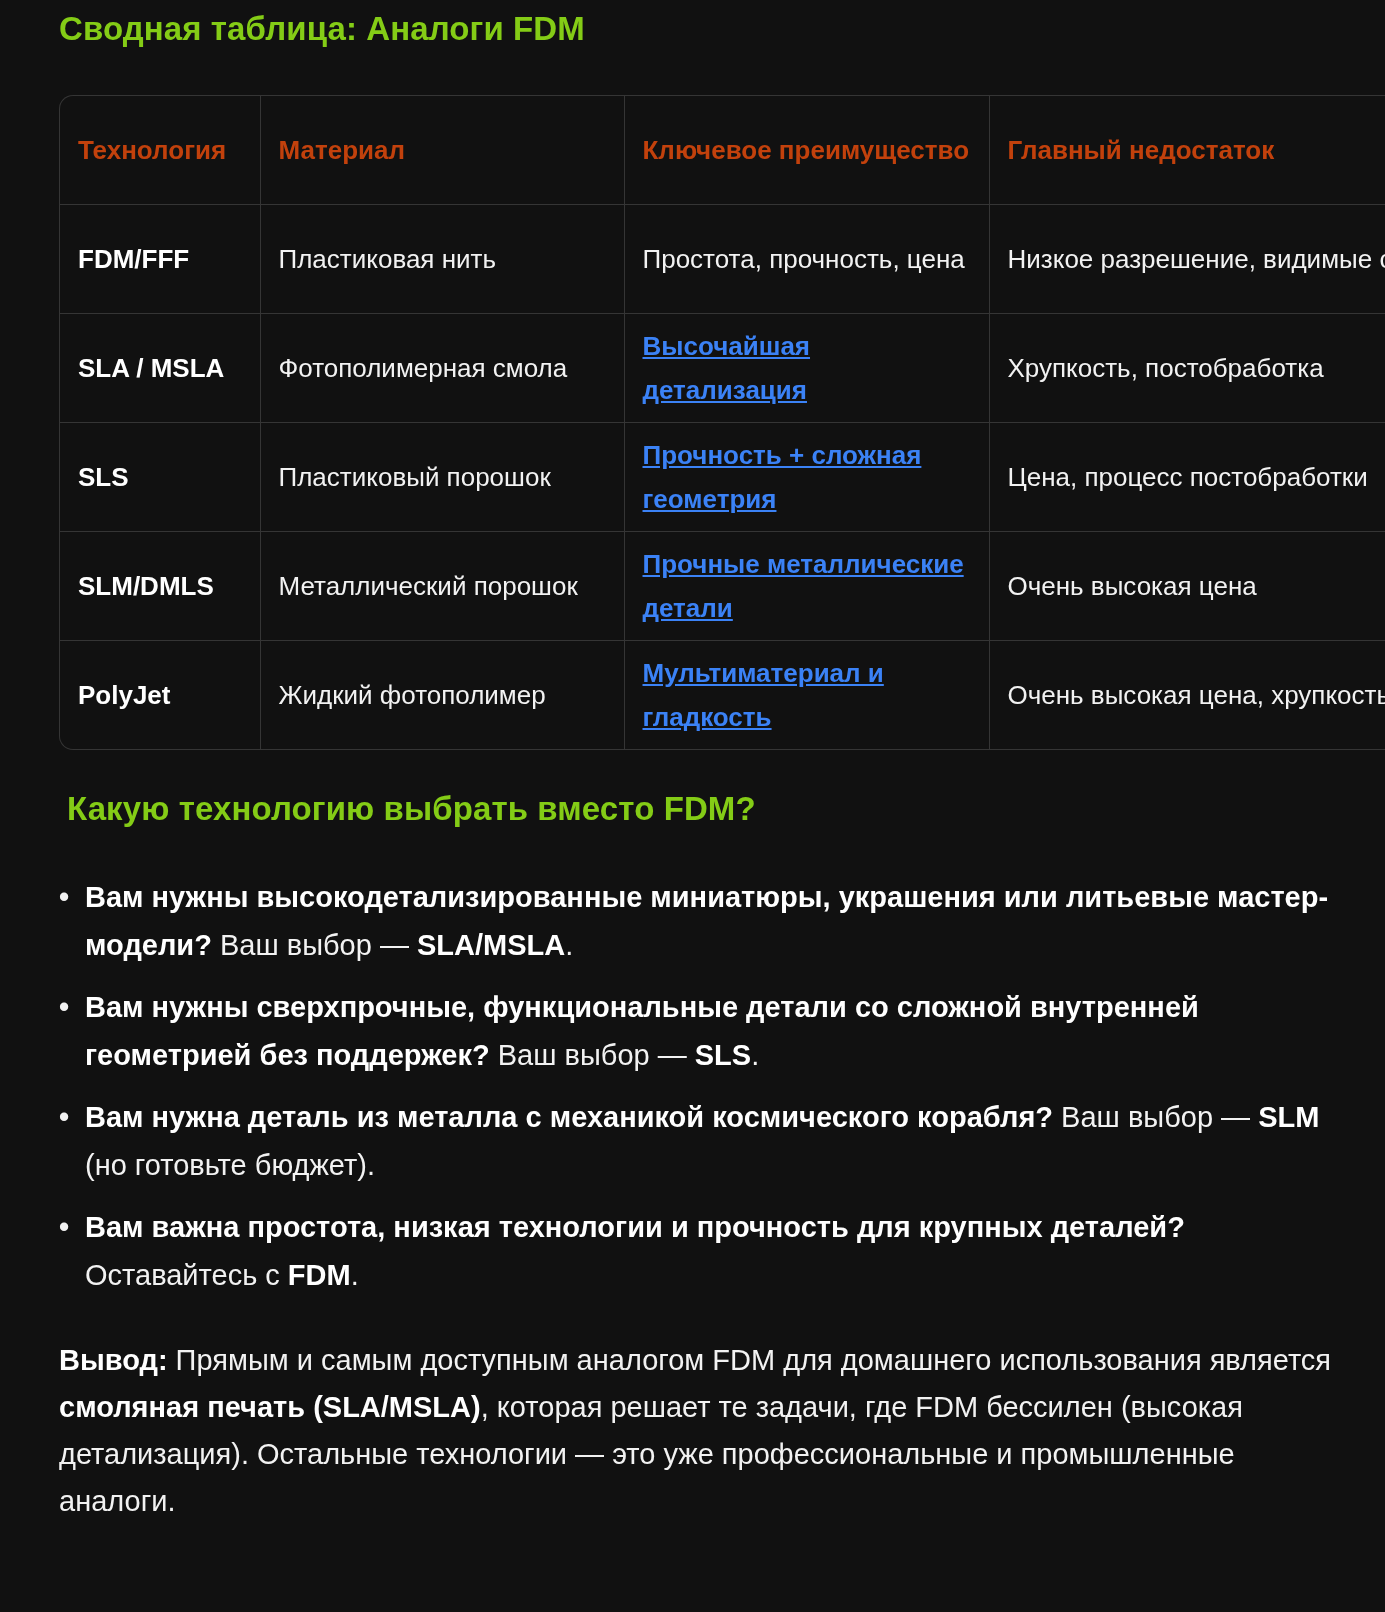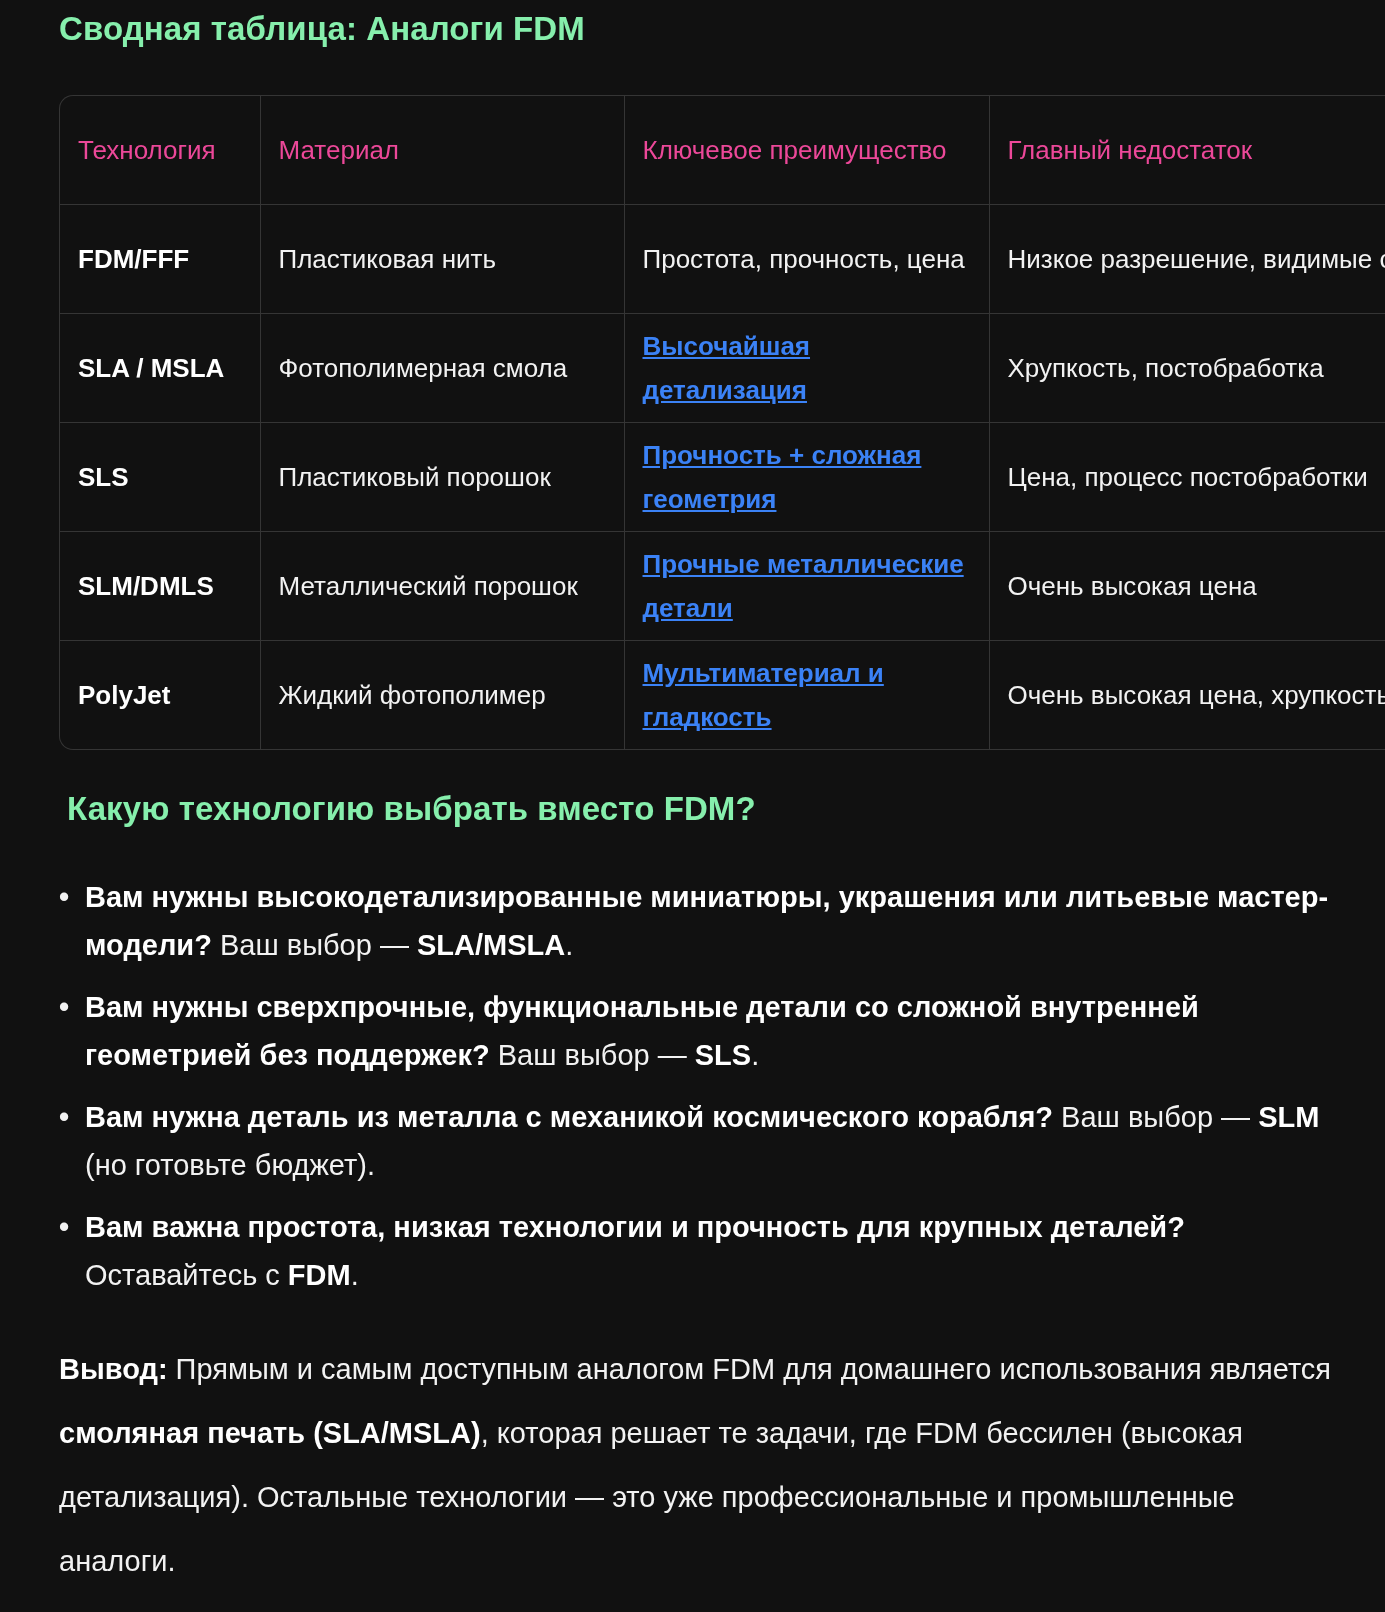--- a/index.html
+++ b/index.html
@@ -18,21 +18,21 @@
     .content {
       position: absolute;
       left: 59px;
       top: 0;
       width: 1400px;
     }
     h2 {
       margin: 0;
       font-weight: 700;
       font-size: 33px;
-      color: #86efac;
+      color: #84cc16;
       letter-spacing: 0.1px;
     }
     .h-summary {
       position: absolute;
       top: 10px;
       left: 0;
       white-space: nowrap;
     }
     .table-wrap {
       position: absolute;
@@ -59,21 +59,21 @@
       height: 108px;
       padding: 0 18px;
       vertical-align: middle;
       text-align: left;
       font-size: 26px;
       line-height: 44px;
       color: #f2f2f2;
     }
     tr:last-child td { border-bottom: none; }
     td:last-child, th:last-child { border-right: none; }
-    th { font-weight: 400; color: #ec4899; }
+    th { font-weight: 700; color: #c2410c; }
     td.tech { font-weight: 700; color: #ffffff; margin-top: 29px; }
     td.mat, td.dis { font-weight: 400; }
     td.adv-bold { font-weight: 700; color: #3b82f6; text-decoration: underline; }
     td.adv-plain { font-weight: 400; }
     .h-choose {
       position: absolute;
       top: 790px;
       left: 8px;
       white-space: nowrap;
     }
@@ -101,21 +101,21 @@
       font-weight: 700;
     }
     b, .b { font-weight: 700; color: #ffffff; }
     .conclusion {
       position: absolute;
       top: 1337px;
       left: 0;
       width: 1285px;
       margin: 0;
       font-size: 29px;
-      line-height: 64px;
+      line-height: 47px;
       color: #f2f2f2;
     }
   </style>
 </head>
 <body>
 
 <div class="content">
   <h2 class="h-summary">Сводная таблица: Аналоги FDM</h2>
 
   <div class="table-wrap">

